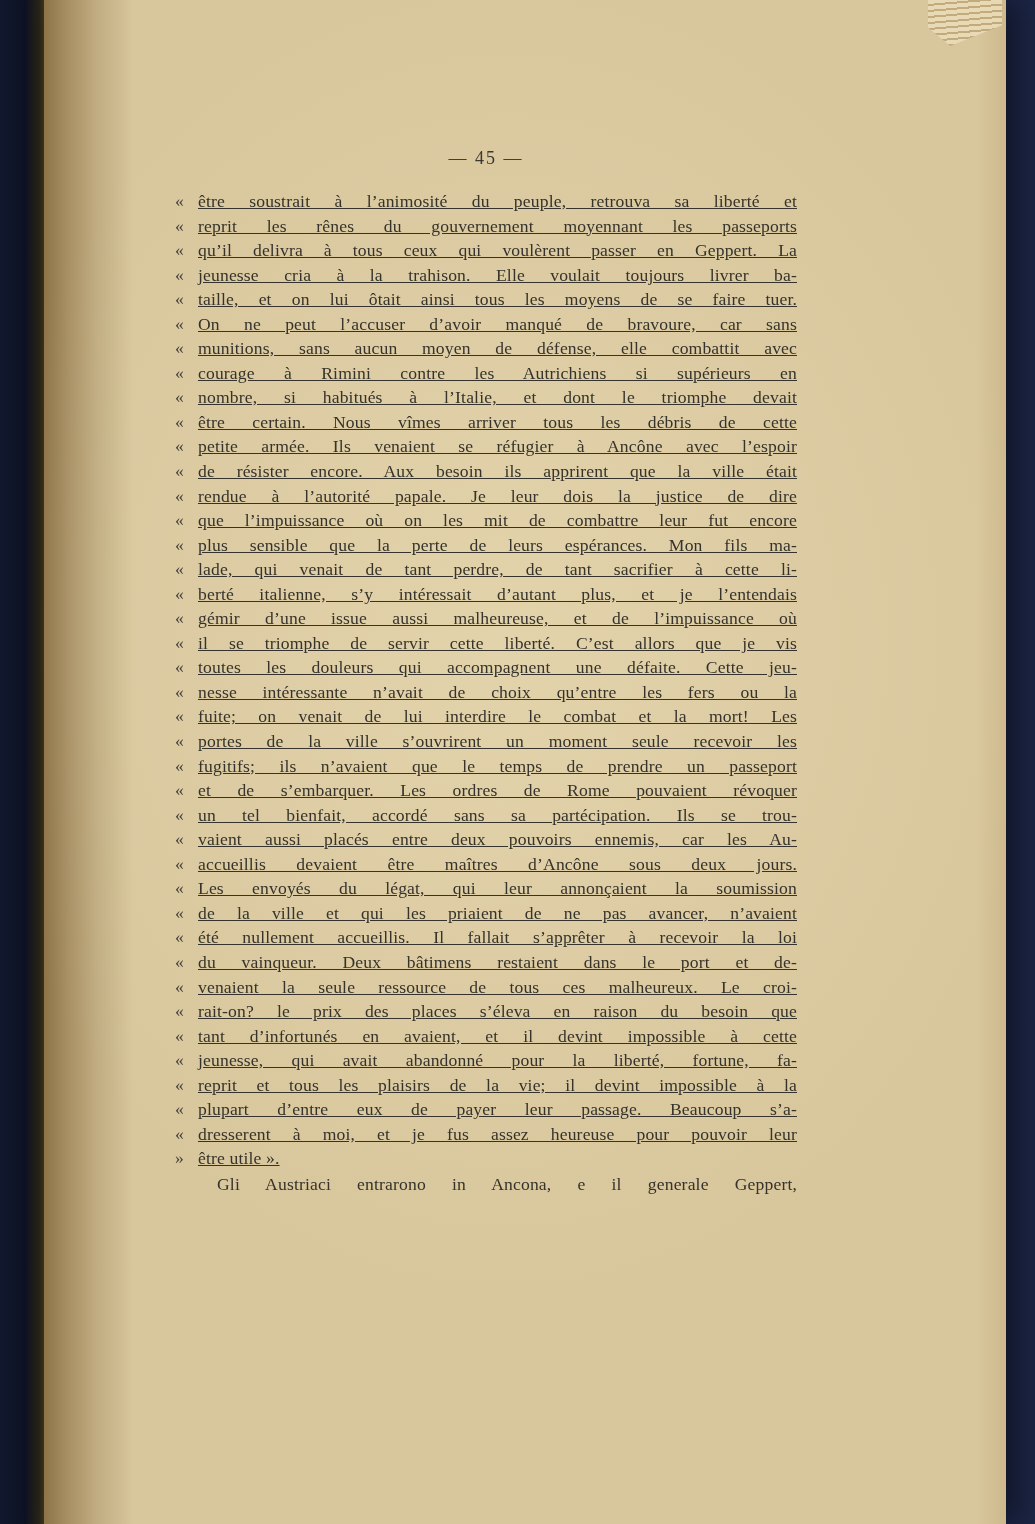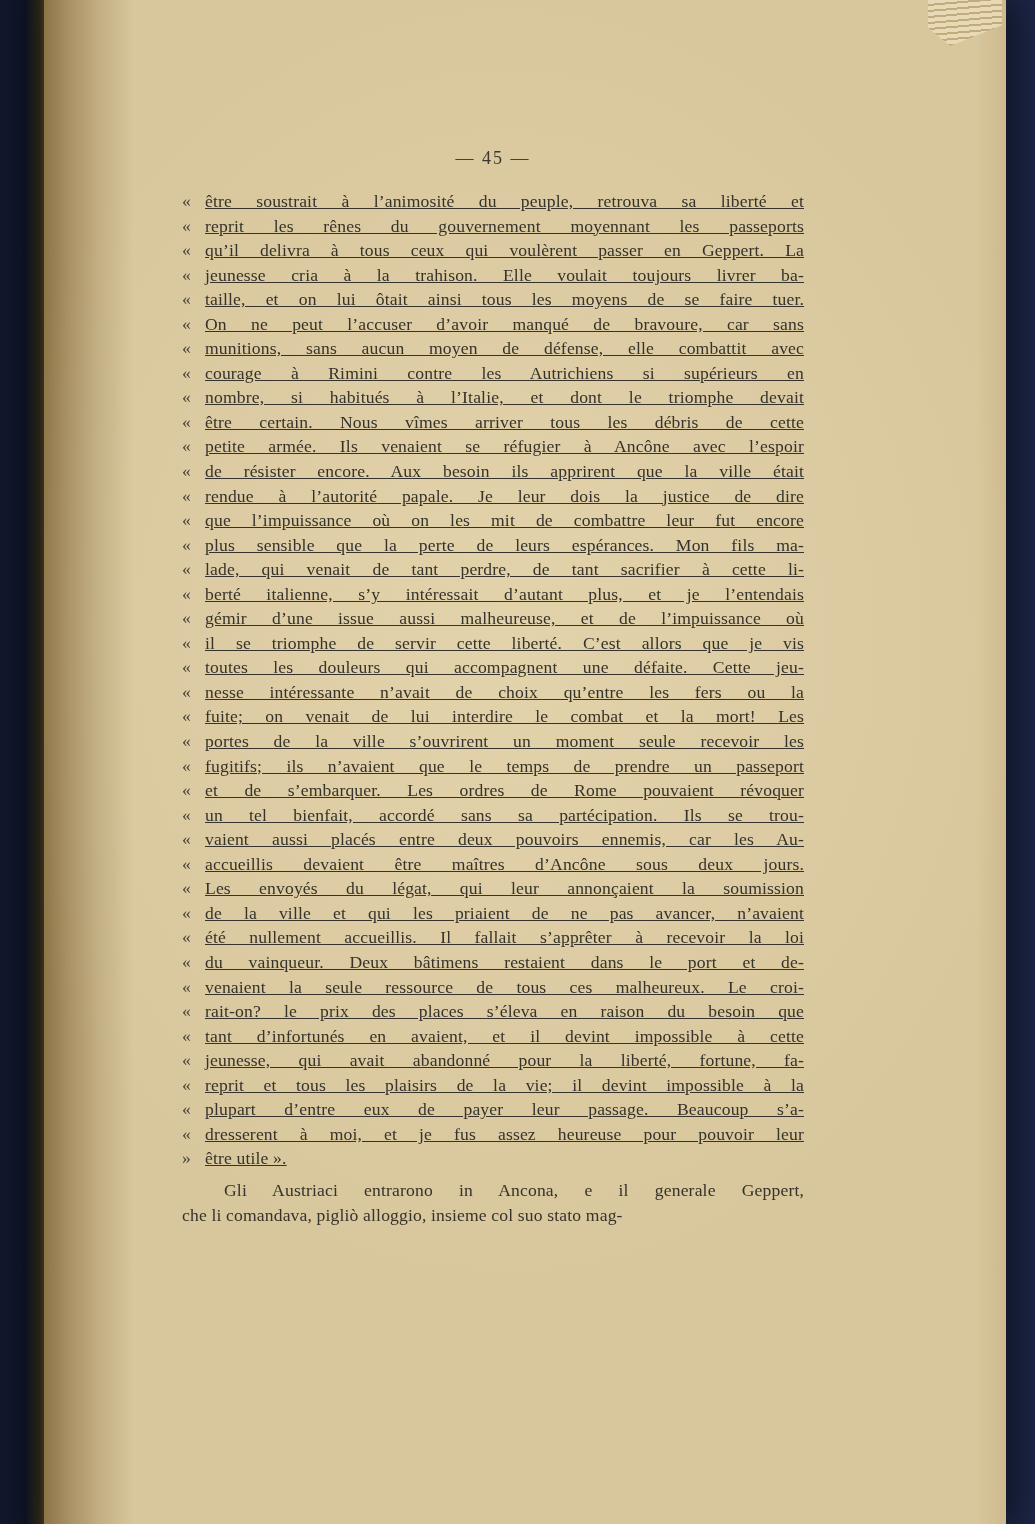--- a/index.html
+++ b/index.html
@@ -59,21 +59,21 @@
   
   .gutter {
     position: absolute;
     left: 0; top: 0;
     width: 90px; height: 100%;
     background: linear-gradient(90deg, rgba(90,66,30,0.35) 0%, rgba(90,66,30,0) 100%);
     pointer-events: none;
   }
   .content {
     position: absolute;
-    left: 138px;   
+    left: 131px;   
     top: 148px;
     width: 622px;
   }
   .page-number {
     text-align: center;
     font-size: 18px;
     letter-spacing: 2px;
     color: #3a3830;
     margin-bottom: 20px;
   }
@@ -88,21 +88,21 @@
     flex: 0 0 23px;
     color: #45423a;
   }
   .ltext {
     flex: 1;
     text-align: justify;
     text-align-last: justify;
     text-decoration: underline;
   }
   .line.no-justify .ltext { text-align-last: left; }
-  .para { margin-top: 7px; }
+  .para { margin-top: 1px; }
   .para .pline {
     font-size: 17.6px;
     line-height: 25.5px;
     letter-spacing: 0.15px;
     text-align: justify;
     text-align-last: justify;
   }
   .para .pline.indent { padding-left: 42px; }
   .para .pline.no-justify { text-align-last: left; }
 </style>
@@ -274,17 +274,16 @@
             <span class="marker">«</span>
             <span class="ltext">dresserent à moi, et je fus assez heureuse pour pouvoir leur</span>
           </div>
           <div class="line no-justify">
             <span class="marker">»</span>
             <span class="ltext">être utile ».</span>
           </div>
         </div>
       <div class="para">
           <div class="pline indent">Gli Austriaci entrarono in Ancona, e il generale Geppert,</div>
-          <div class="pline no-justify">che li comandava, pigliò alloggio, insieme col suo stato mag-</div>
         </div>
     </div>
   </div>
 </div>
 
 </body></html>

